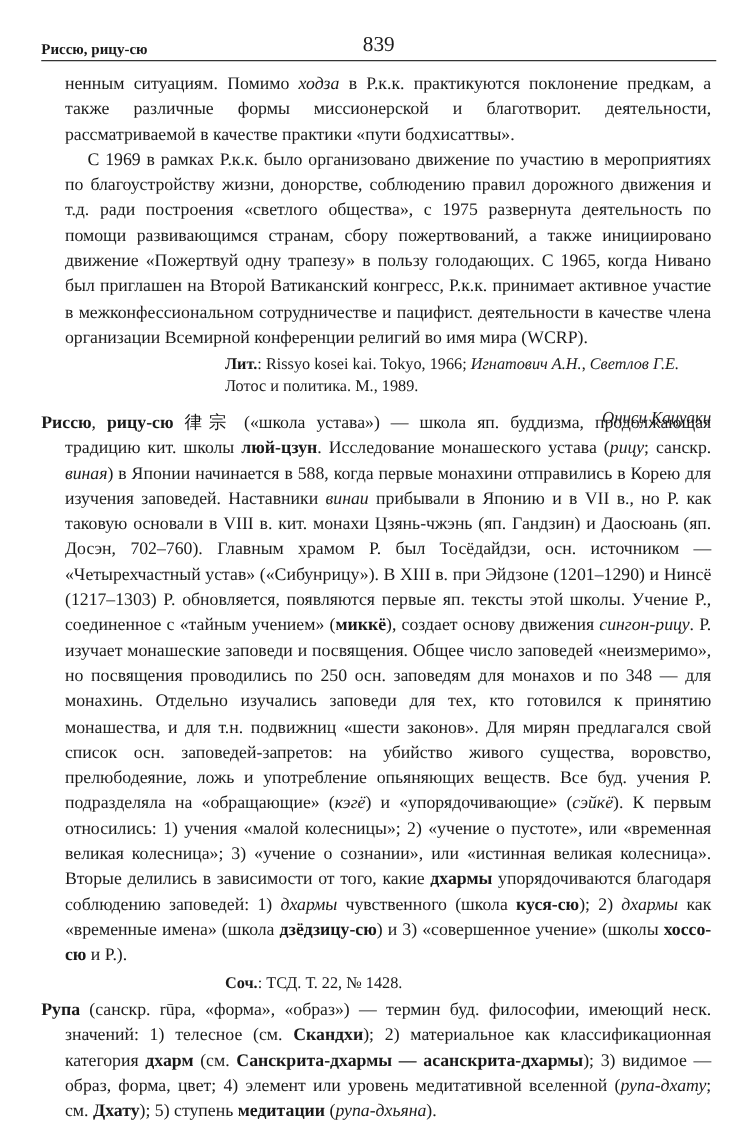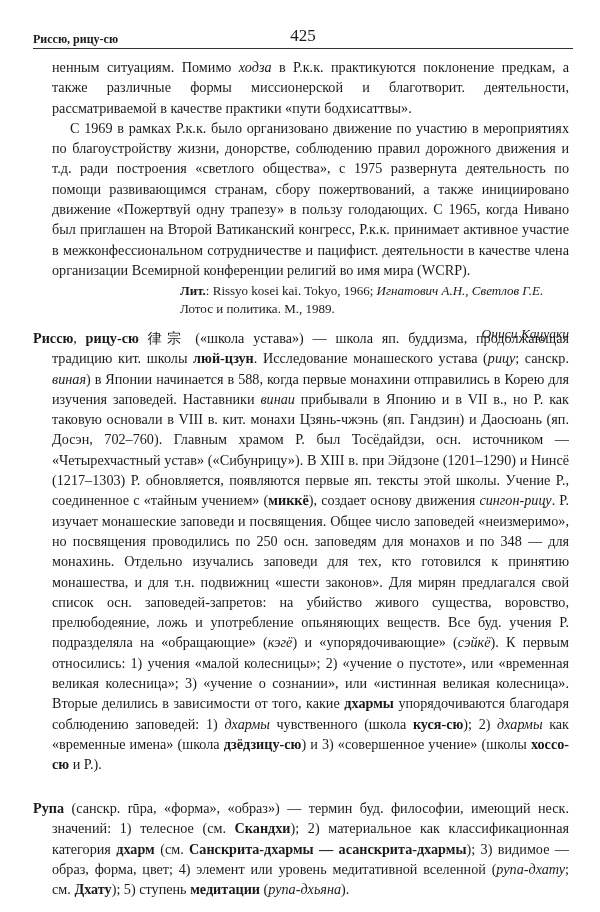--- a/index.html
+++ b/index.html
@@ -19,32 +19,33 @@
   b { font-weight: bold; margin-top: 13px; }
   i { }
 </style>
 </head>
 <body>
 
 <div class="page">
 
   <div class="header">
     <span class="running-head">Риссю, рицу-сю</span>
-    <span class="page-num">425</span>
+    <span class="page-num">839</span>
   </div>
   <div class="rule"></div>
 
   <div class="body" style="top:57px;">
     <p class="p"><span>ненным ситуациям. Помимо </span><i>ходза</i><span> в Р.к.к. практикуются поклонение предкам, а также различные формы миссионерской и благотворит. деятельности, рассматриваемой в качестве практики «пути бодхисаттвы».</span></p>
     <p class="p ind">С 1969 в рамках Р.к.к. было организовано движение по участию в мероприятиях по благоустройству жизни, донорстве, соблюдению правил дорожного движения и т.д. ради построения «светлого общества», с 1975 развернута деятельность по помощи развивающимся странам, сбору пожертвований, а также инициировано движение «Пожертвуй одну трапезу» в пользу голодающих. С 1965, когда Нивано был приглашен на Второй Ватиканский конгресс, Р.к.к. принимает активное участие в межконфессиональном сотрудничестве и пацифист. деятельности в качестве члена организации Всемирной конференции религий во имя мира (WCRP).</p>
     <p class="ref" style="margin-top:2px;"><b>Лит.</b><span>: Rissyo kosei kai. Tokyo, 1966; </span><i>Игнатович А.Н.</i><span>, </span><i>Светлов Г.Е.</i><span> Лотос и политика. М., 1989.</span></p>
     <p class="author">Ониси Кацуаки</p>
   </div>
 
   <div class="body" style="top:328px; left:33px; width:536px;">
     <p class="p" style="padding-left:19px; text-indent:-19px;"><b>Риссю</b><span>, </span><b>рицу-сю</b><span> 律宗 («школа устава») — школа яп. буддизма, продолжающая традицию кит. школы </span><b>люй-цзун</b><span>. Исследование монашеского устава (</span><i>рицу</i><span>; санскр. </span><i>виная</i><span>) в Японии начинается в 588, когда первые монахини отправились в Корею для изучения заповедей. Наставники </span><i>винаи</i><span> прибывали в Японию и в VII в., но Р. как таковую основали в VIII в. кит. монахи Цзянь-чжэнь (яп. Гандзин) и Даосюань (яп. Досэн, 702–760). Главным храмом Р. был Тосёдайдзи, осн. источником — «Четырехчастный устав» («Сибунрицу»). В XIII в. при Эйдзоне (1201–1290) и Нинсё (1217–1303) Р. обновляется, появляются первые яп. тексты этой школы. Учение Р., соединенное с «тайным учением» (</span><b>миккё</b><span>), создает основу движения </span><i>сингон-рицу</i><span>. Р. изучает монашеские заповеди и посвящения. Общее число заповедей «неизмеримо», но посвящения проводились по 250 осн. заповедям для монахов и по 348 — для монахинь. Отдельно изучались заповеди для тех, кто готовился к принятию монашества, и для т.н. подвижниц «шести законов». Для мирян предлагался свой список осн. заповедей-запретов: на убийство живого существа, воровство, прелюбодеяние, ложь и употребление опьяняющих веществ. Все буд. учения Р. подразделяла на «обращающие» (</span><i>кэгё</i><span>) и «упорядочивающие» (</span><i>сэйкё</i><span>). К первым относились: 1) учения «малой колесницы»; 2) «учение о пустоте», или «временная великая колесница»; 3) «учение о сознании», или «истинная великая колесница». Вторые делились в зависимости от того, какие </span><b>дхармы</b><span> упорядочиваются благодаря соблюдению заповедей: 1) </span><i>дхармы</i><span> чувственного (школа </span><b>куся-сю</b><span>); 2) </span><i>дхармы</i><span> как «временные имена» (школа </span><b>дзёдзицу-сю</b><span>) и 3) «совершенное учение» (школы </span><b>хоссо-сю</b><span> и Р.).</span></p>
+    <p class="ref" style="margin-left:147px; margin-top:2px;"><b>Соч.</b><span>: ТСД. Т. 22, № 1428.</span></p>
   </div>
 
   <div class="body" style="top:798px; left:33px; width:536px;">
     <p class="p" style="padding-left:19px; text-indent:-19px;"><b>Рупа</b><span> (санскр. rūpa, «форма», «образ») — термин буд. философии, имеющий неск. значений: 1) телесное (см. </span><b>Скандхи</b><span>); 2) материальное как классификационная категория </span><b>дхарм</b><span> (см. </span><b>Санскрита-дхармы — асанскрита-дхармы</b><span>); 3) видимое — образ, форма, цвет; 4) элемент или уровень медитативной вселенной (</span><i>рупа-дхату</i><span>; см. </span><b>Дхату</b><span>); 5) ступень </span><b>медитации</b><span> (</span><i>рупа-дхьяна</i><span>).</span></p>
   </div>
 
 </div>
 
 </body></html>

